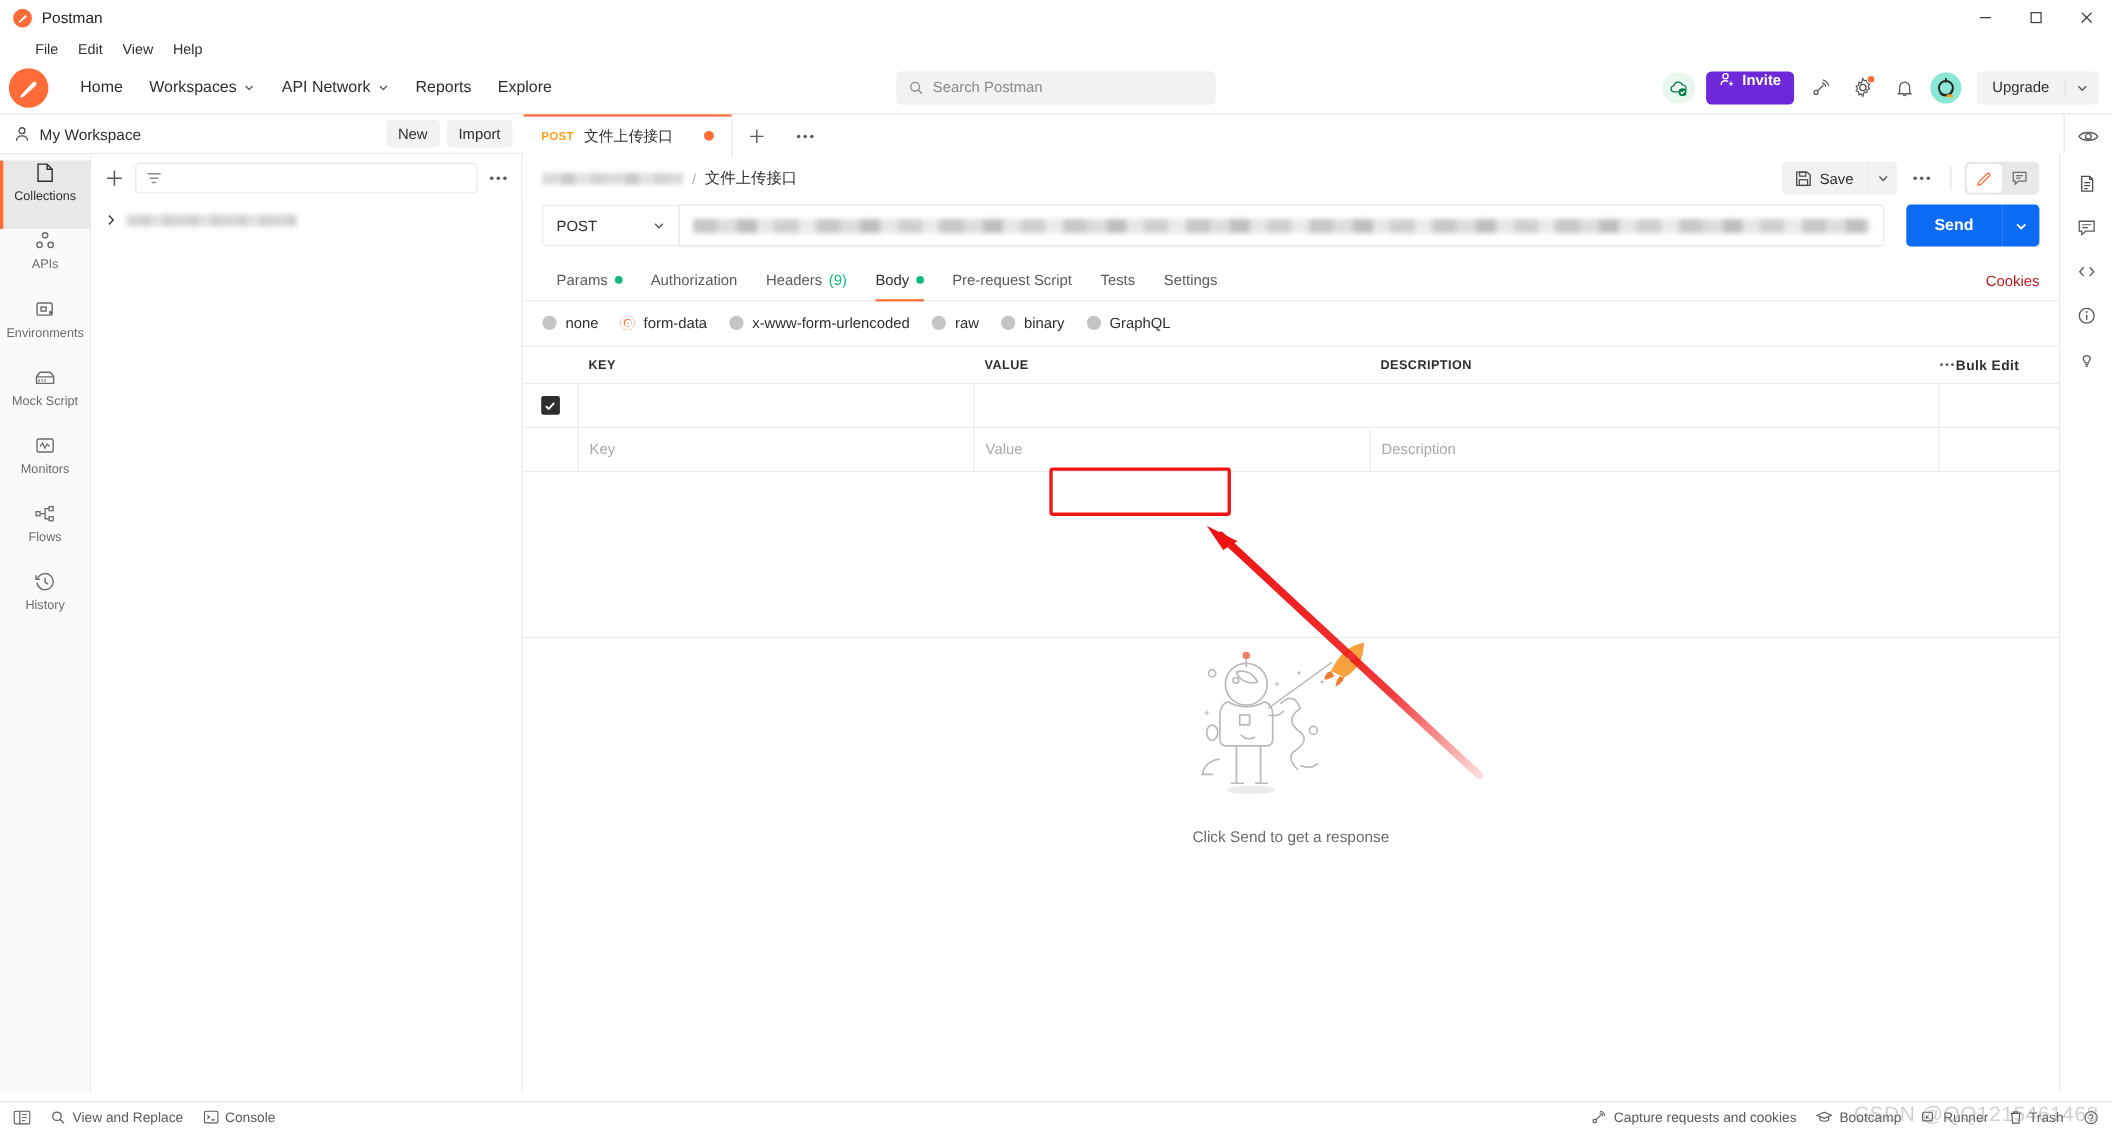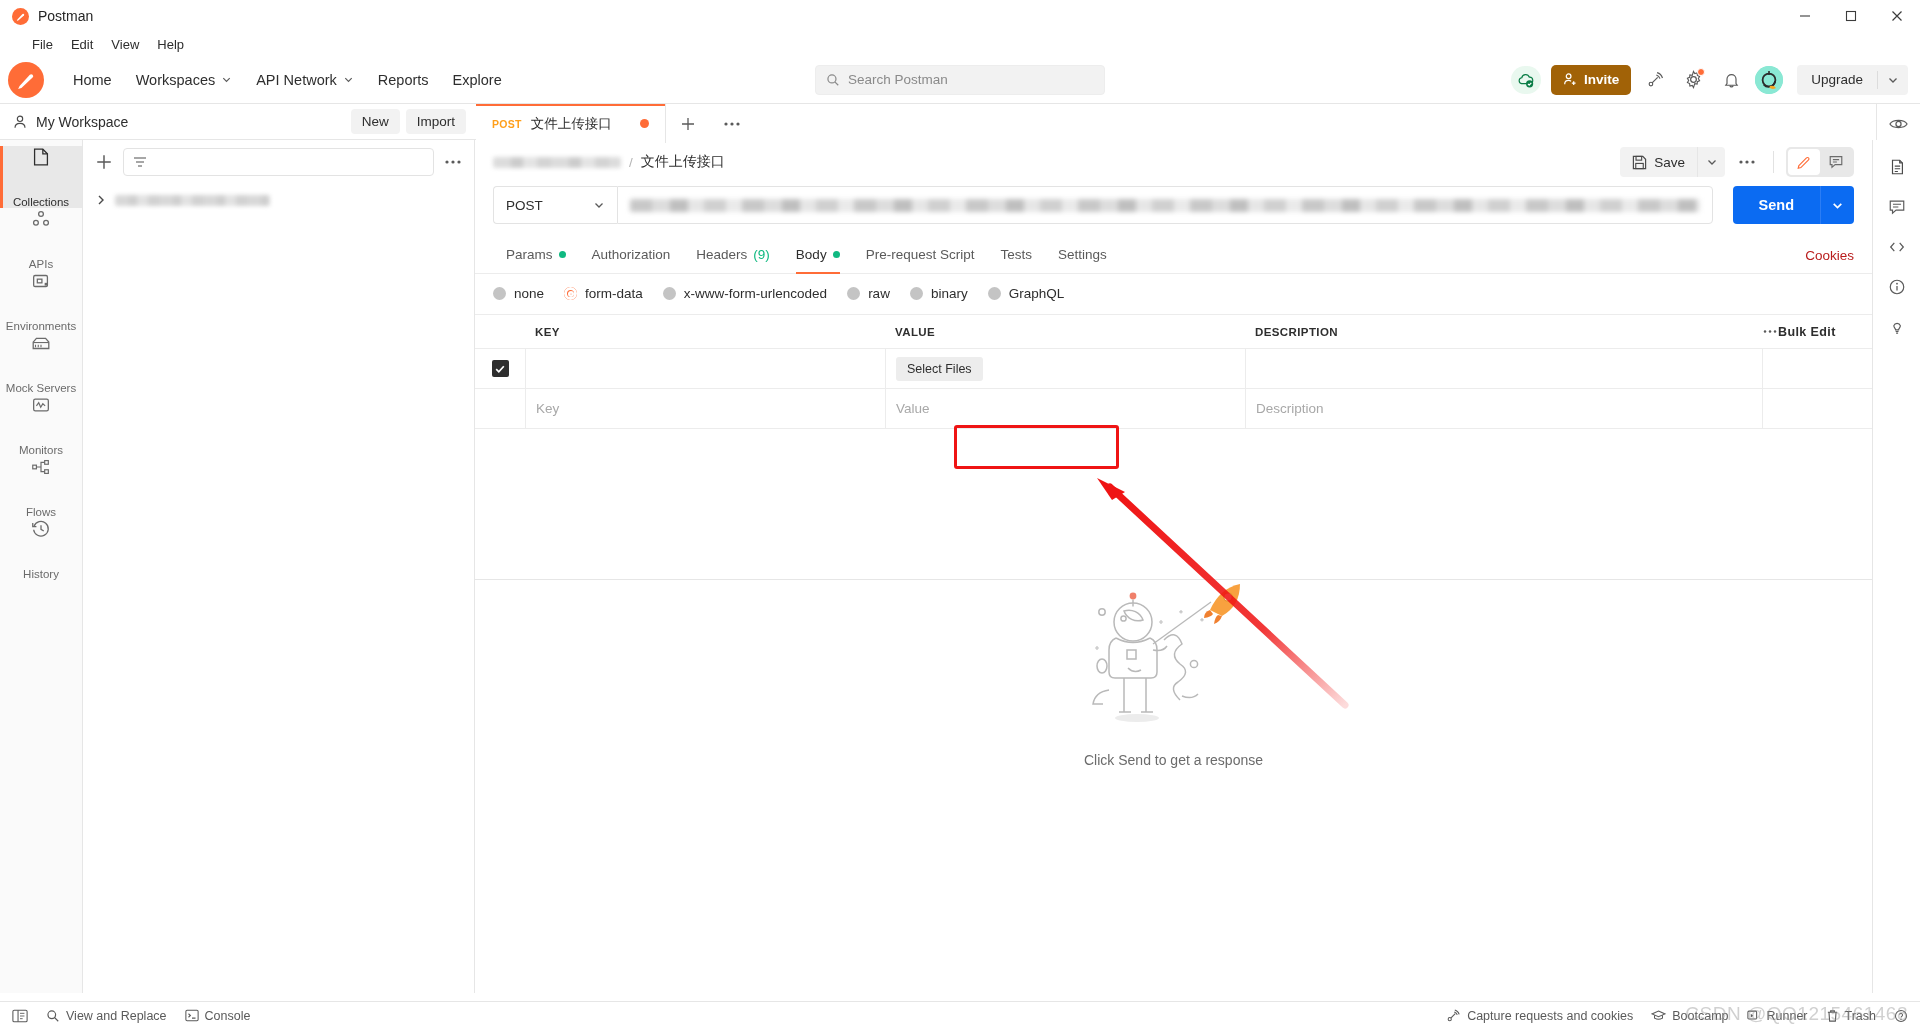--- a/index.html
+++ b/index.html
@@ -60,23 +60,23 @@
     width: 290px; height: 30px; background: #f2f2f2; border: 1px solid #ededed;
     border-radius: 4px; display: flex; align-items: center; padding: 0 10px; gap: 8px;
   }
   .searchbox .ph { font-size: 13.5px; color: #8a8a8a; }
   .hdr-right { margin-left: auto; display: flex; align-items: center; gap: 10px; }
   .cloud-ok {
     width: 30px; height: 28px; border-radius: 14px; background: #e9f8ef;
     display: flex; align-items: center; justify-content: center;
   }
   .invite-btn {
-    background: #a16207; color: #fff; font-size: 13.5px; font-weight: bold;
+    background: #6d28d9; color: #fff; font-size: 13.5px; font-weight: bold;
     height: 30px; border-radius: 5px; padding: 0 12px;
-    display: flex; align-items: center; gap: 6px; cursor: pointer;
+    display: flex; align-items: flex-start; gap: 6px; cursor: pointer;
   }
   .icon-btn {
     width: 28px; height: 28px; display: flex; align-items: center; justify-content: center;
     color: #5a5a5a; position: relative; cursor: pointer; border-radius: 4px;
   }
   .dot-badge {
     position: absolute; top: 2px; right: 2px; width: 8px; height: 8px;
     border-radius: 50%; background: #ff6c37; border: 1.5px solid #fff;
   }
   .avatar {
@@ -108,21 +108,21 @@
   
   .body-wrap { display: flex; height: 853px; }
 
   
   .rail {
     width: 83px; background: #fafafa; border-right: 1px solid #e6e6e6;
     padding-top: 6px; flex: none;
   }
   .rail-item {
     height: 62px; display: flex; flex-direction: column; align-items: center;
-    justify-content: space-between; gap: 5px; font-size: 11.5px; color: #6b6b6b;
+    justify-content: flex-start; gap: 5px; font-size: 11.5px; color: #6b6b6b;
     cursor: pointer; position: relative;
   }
   .rail-item.active { background: #e8e8e8; color: #2e2e2e; }
   .rail-item.active::before {
     content: ""; position: absolute; left: 0; top: 0; bottom: 0; width: 3px; background: #ff6c37;
   }
 
   
   .colpane {
     width: 392px; border-right: 1px solid #e6e6e6; background: #fff; flex: none;
@@ -534,21 +534,21 @@
         <rect x="16" y="14" width="3" height="3" fill="#6b6b6b"></rect>
       </svg>
       <span>Environments</span>
     </div>
     <div class="rail-item">
       <svg width="22" height="22" viewBox="0 0 24 24">
         <path d="M3.5 11 L7 7 h10 l3.5 4 v7 h-17 z" fill="none" stroke="#6b6b6b" stroke-width="1.4"></path>
         <path d="M3.5 11.5 h17" stroke="#6b6b6b" stroke-width="1.2"></path>
         <path d="M6 14 v2.5 M9 14 v2.5 M12 14 v2.5" stroke="#6b6b6b" stroke-width="1.2"></path>
       </svg>
-      <span>Mock Servers</span>
+      <span>Mock Script</span>
     </div>
     <div class="rail-item">
       <svg width="22" height="22" viewBox="0 0 24 24">
         <rect x="4" y="5.5" width="16" height="13" rx="1.8" fill="none" stroke="#6b6b6b" stroke-width="1.4"></rect>
         <path d="M7 13 l2.5 -3.5 l2.2 5 l2.3 -4 l2.5 2.5" fill="none" stroke="#6b6b6b" stroke-width="1.3"></path>
       </svg>
       <span>Monitors</span>
     </div>
     <div class="rail-item">
       <svg width="22" height="22" viewBox="0 0 24 24">
@@ -732,23 +732,20 @@
 
       <div class="kvrow">
         <div class="c-check">
           <span class="chk">
             <svg width="12" height="12" viewBox="0 0 12 12">
                 <path d="M2.2 6.2 L4.8 8.8 L9.8 3.2" fill="none" stroke="#fff" stroke-width="1.7"></path>
               </svg>
           </span>
         </div>
         <div class="c-key"></div>
-        <div class="c-val">
-          <span class="selfiles">Select Files</span>
-        </div>
         <div class="c-desc"></div>
         <div class="c-acts"></div>
       </div>
 
       <div class="kvrow">
         <div class="c-check"></div>
         <div class="c-key">
           <span class="ph-text">Key</span>
         </div>
         <div class="c-val">

